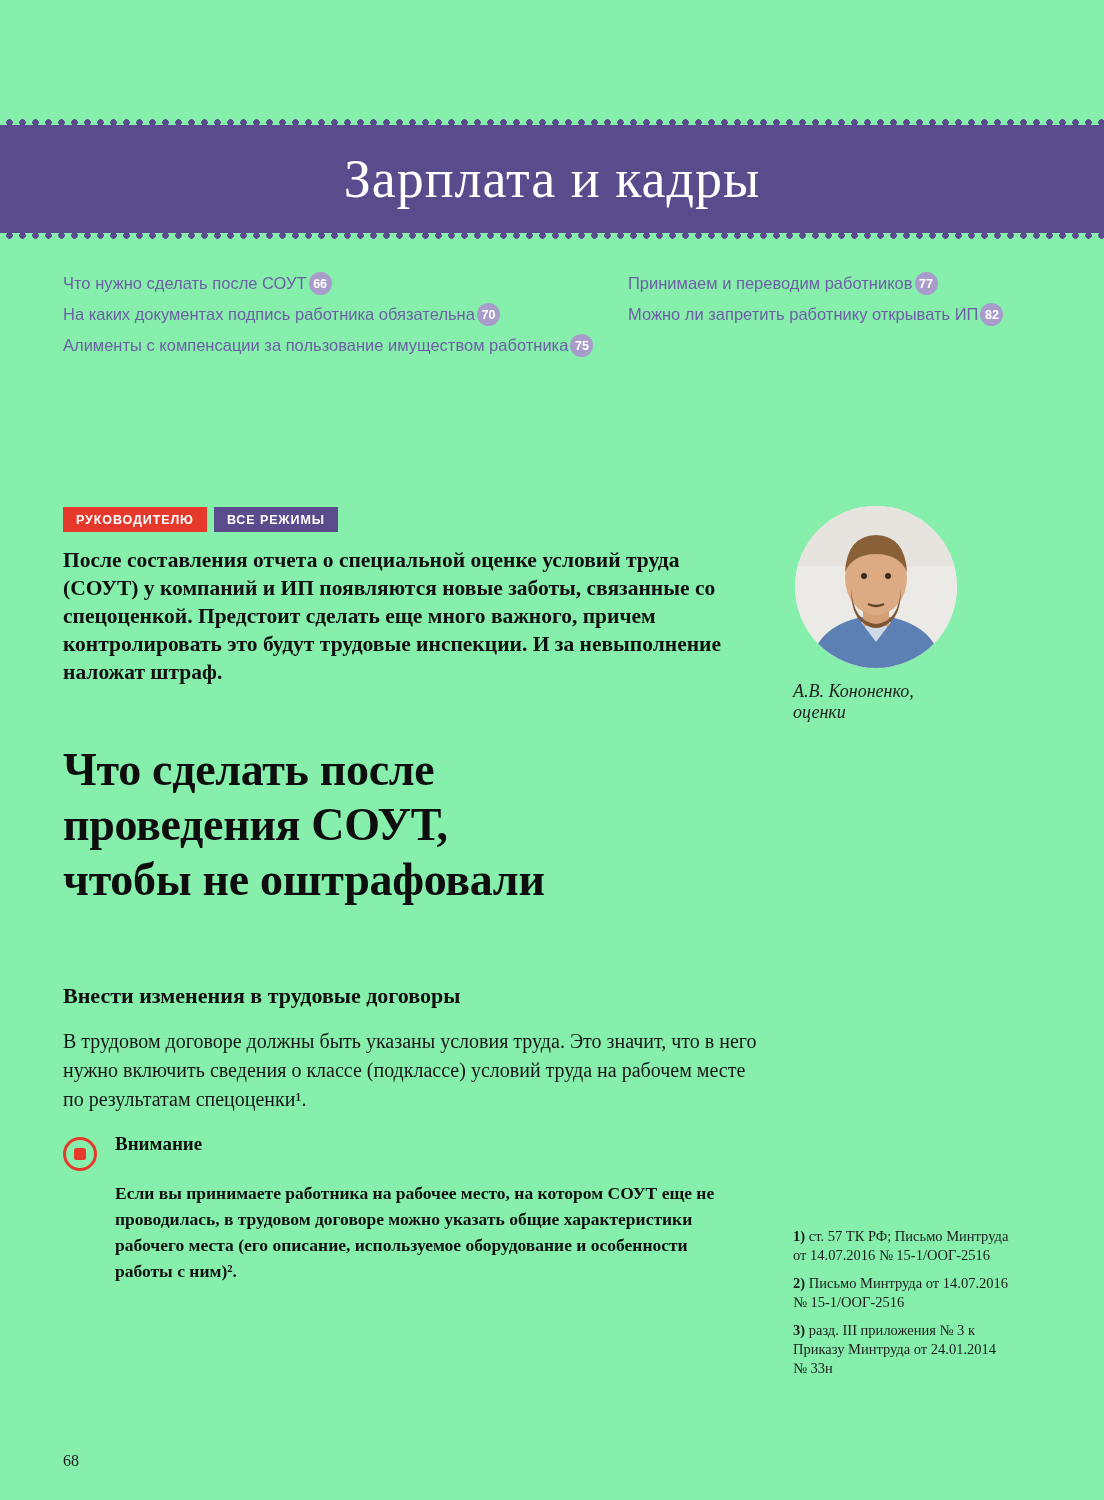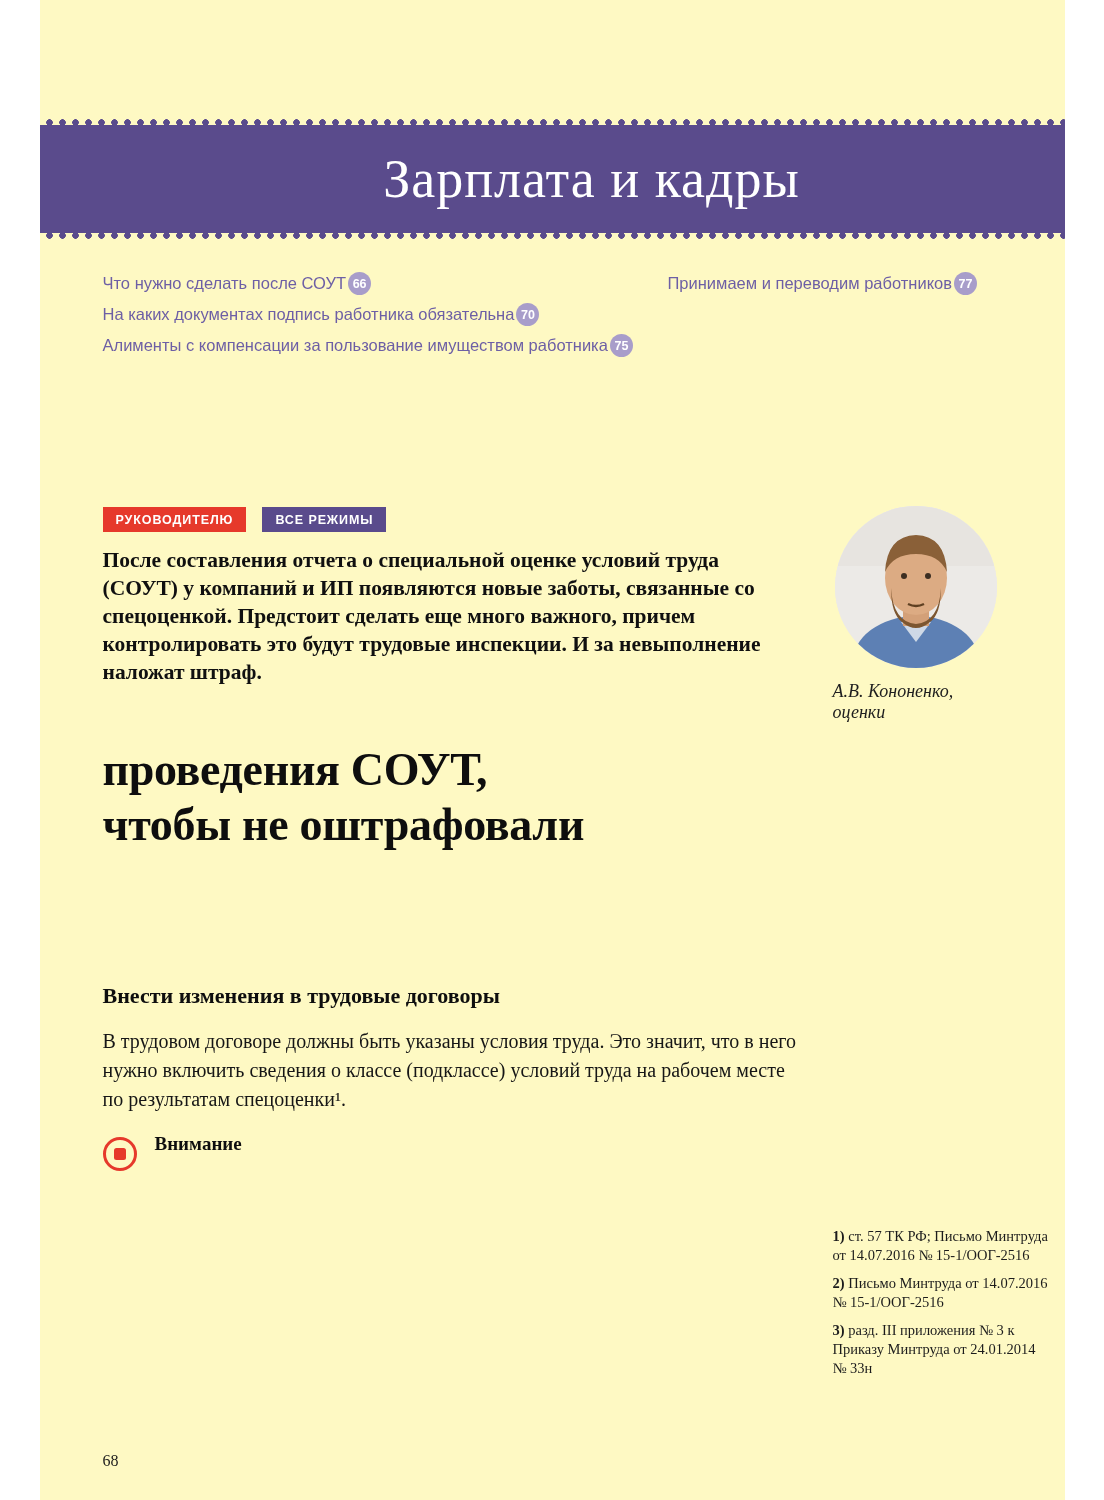--- a/index.html
+++ b/index.html
@@ -1,19 +1,19 @@
 <!DOCTYPE html>
 <html><head>
 <meta charset="utf-8">
 <style>
   * { margin:0; padding:0; box-sizing:border-box; }
   html,body { background:#ffffff; }
   .page {
-    position:relative; width:1025px; height:1500px; margin:0 auto;
-    background:#fef9c3; overflow:hidden;
+    position:relative; width:1104px; height:1500px; margin:0 auto;
+    background:#86efac; overflow:hidden;
     font-family:"Liberation Serif","DejaVu Serif",serif; color:#161616;
   }
 
   
   .banner {
     position:absolute; left:0; top:125px; width:1104px; height:108px;
     background:#5a4b8c; display:flex; align-items:center; justify-content:center;
   }
   .banner::before, .banner::after {
     content:""; position:absolute; left:0; width:100%; height:9px;
@@ -36,21 +36,21 @@
   .toc-item { display:flex; align-items:center; gap:2px; margin-bottom:8px;
               color:#6d5fa5; font-size:16.5px; cursor:pointer; }
   .toc-page {
     display:inline-flex; align-items:center; justify-content:center;
     min-width:23px; height:23px; border-radius:50%;
     background:#a89dca; color:#ffffff; font-size:12.5px; font-weight:bold;
     flex:0 0 auto;
   }
 
   
-  .badges { position:absolute; left:63px; top:507px; display:flex; gap:16px;
+  .badges { position:absolute; left:63px; top:507px; display:flex; gap:7px;
             font-family:"Liberation Sans","DejaVu Sans",sans-serif;justify-content:center; }
   .badge { color:#ffffff; font-size:12.5px; font-weight:bold;
            letter-spacing:0.9px; padding:6px 13px 5px; white-space:nowrap; }
   .badge-red    { background:#e6392b; }
   .badge-purple { background:#5a4b8c; }
 
   
   .lead { position:absolute; left:63px; top:546px; width:668px;
           font-size:21.5px; line-height:28px; font-weight:bold; color:#101010; }
 
@@ -117,20 +117,24 @@
       <div class="toc-item">
         <span>Алименты с компенсации за пользование имуществом работника</span>
         <span class="toc-page">75</span>
       </div>
     </div>
     <div class="toc-col toc-right">
       <div class="toc-item">
         <span>Принимаем и переводим работников</span>
         <span class="toc-page">77</span>
       </div>
+      <div class="toc-item">
+        <span>Можно ли запретить работнику открывать ИП</span>
+        <span class="toc-page">82</span>
+      </div>
     </div>
   </nav>
 
   <div class="badges">
     <span class="badge badge-red">РУКОВОДИТЕЛЮ</span>
     <span class="badge badge-purple">ВСЕ РЕЖИМЫ</span>
   </div>
 
   <p class="lead">После составления отчета о специальной оценке условий труда (СОУТ) у компаний и ИП появляются новые заботы, связанные со спецоценкой. Предстоит сделать еще много важного, причем контролировать это будут трудовые инспекции. И за невыполнение наложат штраф.</p>
 
@@ -148,31 +152,33 @@
       <ellipse cx="93" cy="70" rx="3" ry="3" fill="#3c2e22"></ellipse>
       <path d="M73 98 Q81 102 89 98" stroke="#5f4022" stroke-width="2.5" fill="none"></path>
     </svg>
   </div>
   <div class="author-caption">
     <span>А.В. Кононенко,</span><br>
     <span>оценки</span>
   </div>
 
   <h2 class="headline">
+    <div>Что сделать после</div>
     <div>проведения СОУТ,</div>
     <div>чтобы не оштрафовали</div>
   </h2>
 
   <h3 class="section-heading">Внести изменения в трудовые договоры</h3>
 
   <p class="para1">В трудовом договоре должны быть указаны условия труда. Это значит, что в него нужно включить сведения о классе (подклассе) условий труда на рабочем месте по результатам спецоценки¹.</p>
 
   <div class="attention">
     <span class="attention-icon"></span>
     <div class="attention-title">Внимание</div>
+    <div class="attention-text">Если вы принимаете работника на рабочее место, на котором СОУТ еще не проводилась, в трудовом договоре можно указать общие характеристики рабочего места (его описание, используемое оборудование и особенности работы с ним)².</div>
   </div>
 
 
   <aside class="footnotes">
     <div class="footnote">
       <span class="fn-label">1)</span><span> ст. 57 ТК РФ; Письмо Минтруда от 14.07.2016 № 15-1/ООГ-2516</span>
     </div>
     <div class="footnote">
       <span class="fn-label">2)</span><span> Письмо Минтруда от 14.07.2016 № 15-1/ООГ-2516</span>
     </div>

